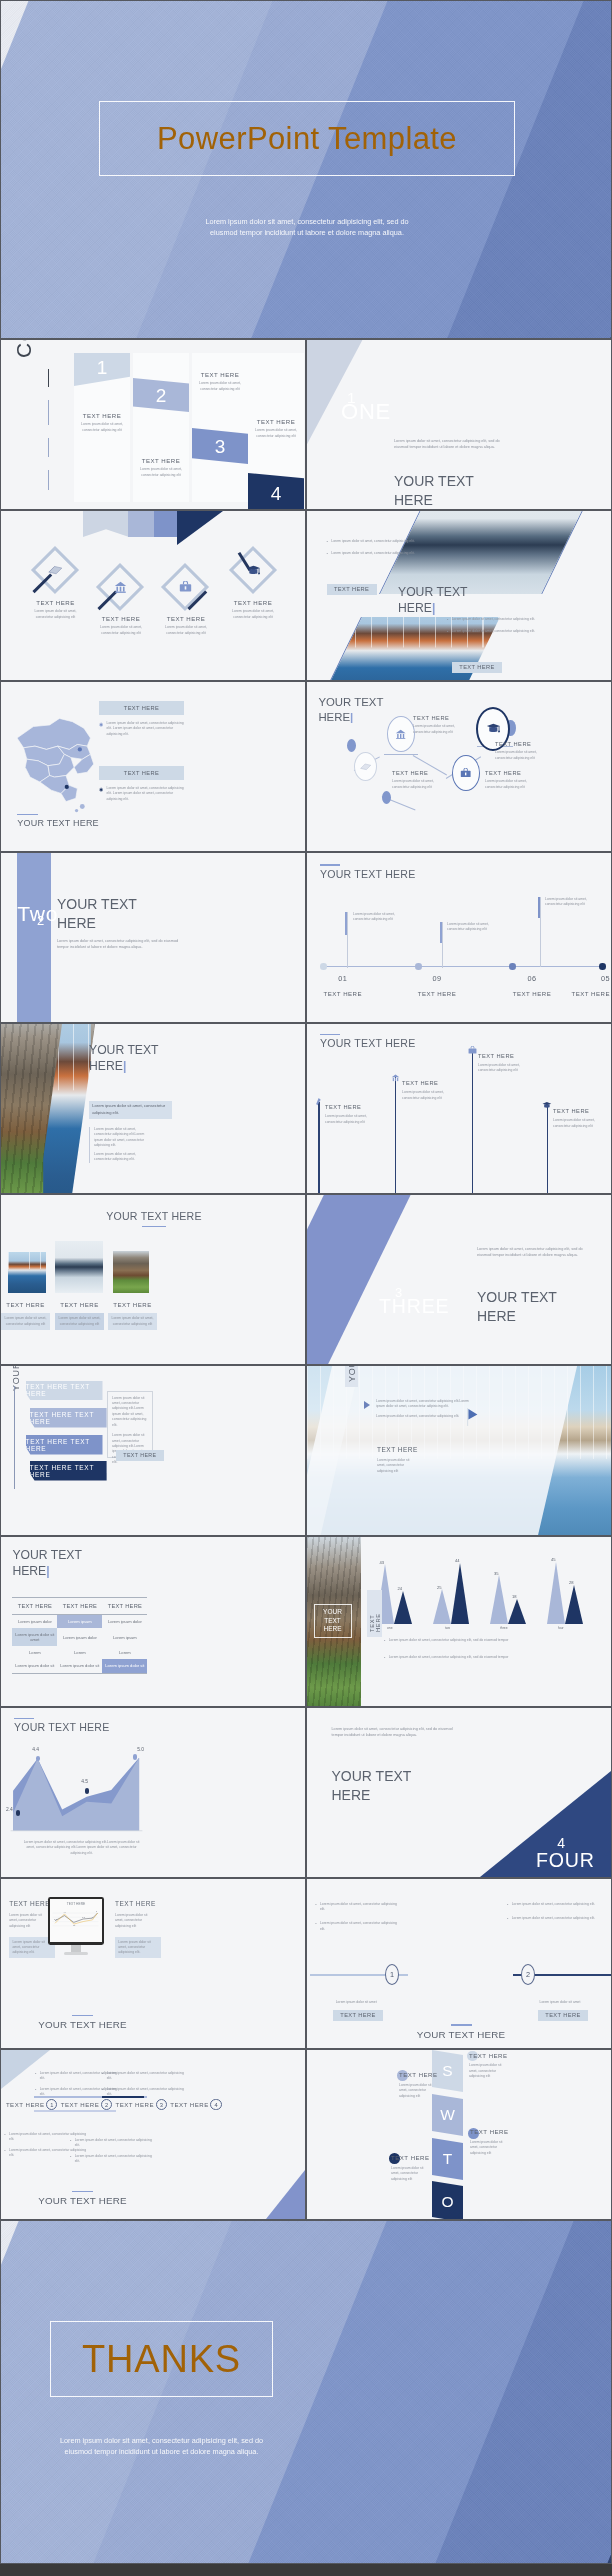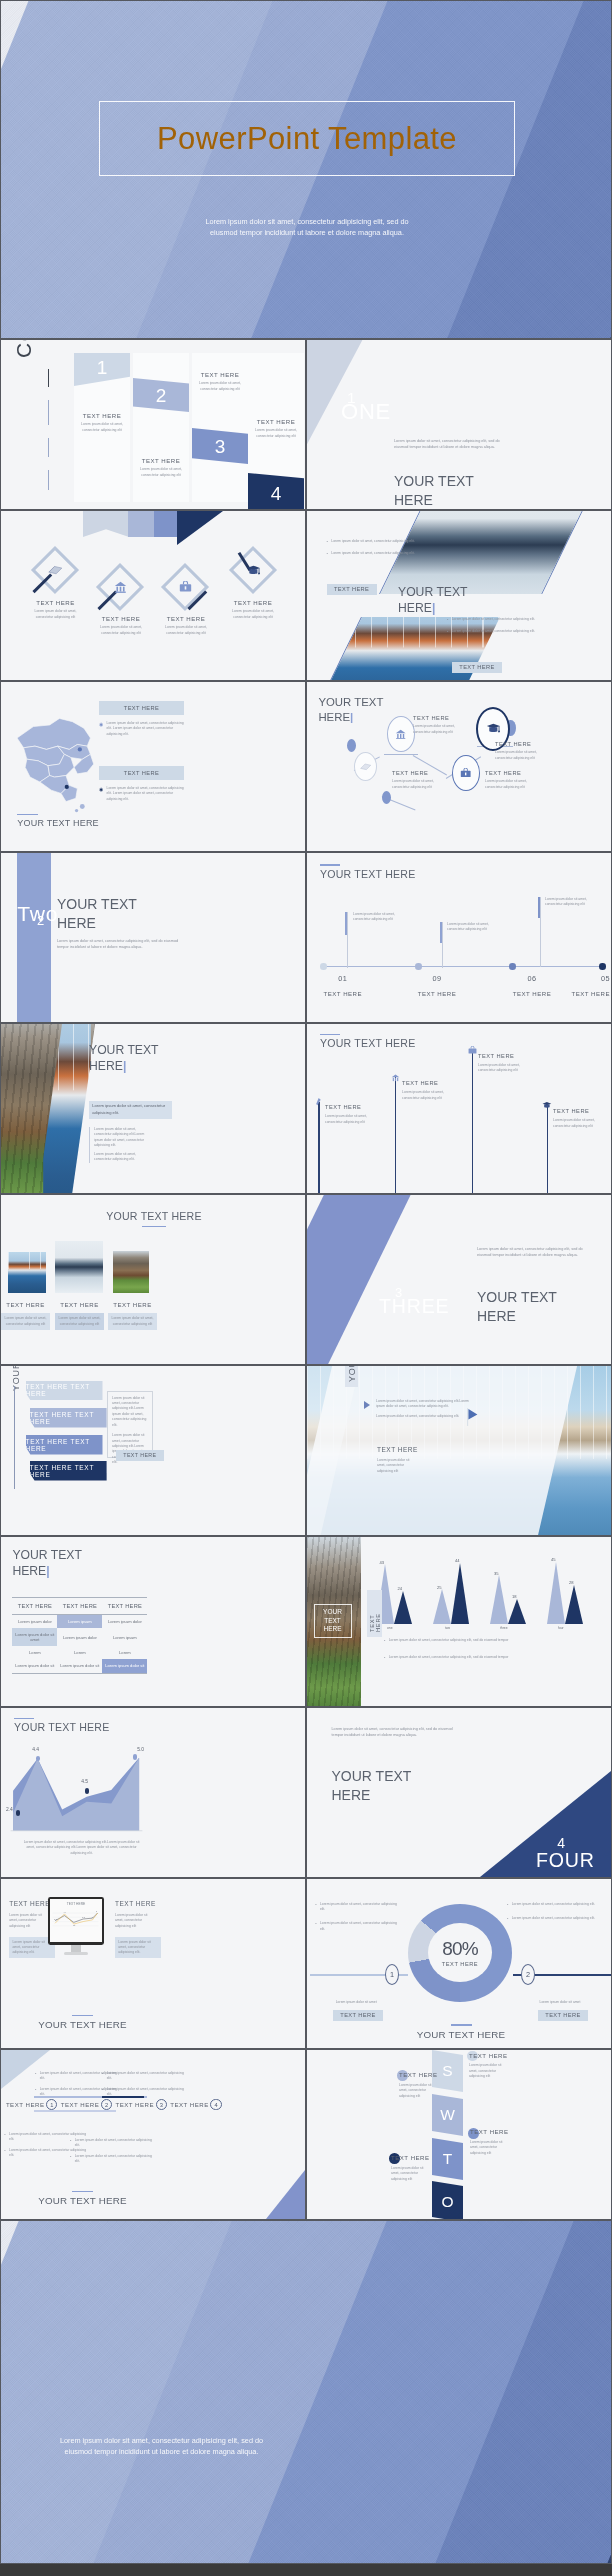--- a/index.html
+++ b/index.html
@@ -925,26 +925,20 @@
       </div>
       <div style="display:flex; gap:3.3px; margin-top:8.2px;">
         <span style="color:#8e939d; font-size:4.1px;">•</span>
         <span class="t-xs">Lorem ipsum dolor sit amet, consectetur adipisicing elit.</span>
       </div>
     </div>
 
     <div style="position:absolute; left:3.3px; top:95px; width:98px; height:1.6px; background:#b7c6e0;"></div>
     <div style="position:absolute; left:206px; top:95px; width:98px; height:1.6px; background:#2c4273;"></div>
 
-    <div class="donut" style="left:101px; top:24.5px; width:104px; height:98px;">
-      <div class="hole" style="width:64px; height:59px;">
-        <div style="font-size:19px; color:#4d5360; font-weight:300; letter-spacing:-0.8px;">80%</div>
-        <div class="th" style="font-size:5.7px; margin-top:0.8px;">TEXT HERE</div>
-      </div>
-    </div>
 
     <div class="circ-num" style="left:78px; top:85px; width:14px; height:21px;">1</div>
     <div class="circ-num" style="left:214px; top:85px; width:14px; height:21px;">2</div>
 
     <div class="t-xs" style="position:absolute; left:8.2px; top:121px; width:82px; text-align:center;">Lorem ipsum dolor sit amet</div>
     <div class="tag" style="position:absolute; left:26px; top:131px; font-size:5.7px;">TEXT HERE</div>
 
     <div class="t-xs" style="position:absolute; left:212px; top:121px; width:82px; text-align:center;">Lorem ipsum dolor sit amet</div>
     <div class="tag" style="position:absolute; left:231px; top:131px; font-size:5.7px;">TEXT HERE</div>
 
@@ -1055,20 +1049,23 @@
   <div class="slide full">
     <div class="diag-bg">
       <i class="band" style="left:-269px; width:343px; background:#e8ebf2;"></i>
       <i class="band" style="left:73px; width:212px; background:#a3b3d8;"></i>
       <i class="band" style="left:286px; width:155px; background:#9aabd4;"></i>
       <i class="band" style="left:441px; width:188px; background:#7f95c9;"></i>
       <i class="band" style="left:628px; width:171px; background:#6b82bb;"></i>
       <i class="band" style="left:800px; width:180px; background:#2a3f6e;"></i>
       <div class="noise"></div>
     </div>
+    <div class="hero-frame" style="left:49px; top:100px; width:223px; height:76px;">
+      <div class="hero-title" style="font-size:38px; letter-spacing:0.8px;">THANKS</div>
+    </div>
     <div class="hero-sub" style="left:49px; top:214px; width:223px; font-size:7.3px;">
       <div>Lorem ipsum dolor sit amet, consectetur adipisicing elit, sed do</div>
       <div>eiusmod tempor incididunt ut labore et dolore magna aliqua.</div>
     </div>
   </div>
 
 </div>
 
 
 </body></html>

